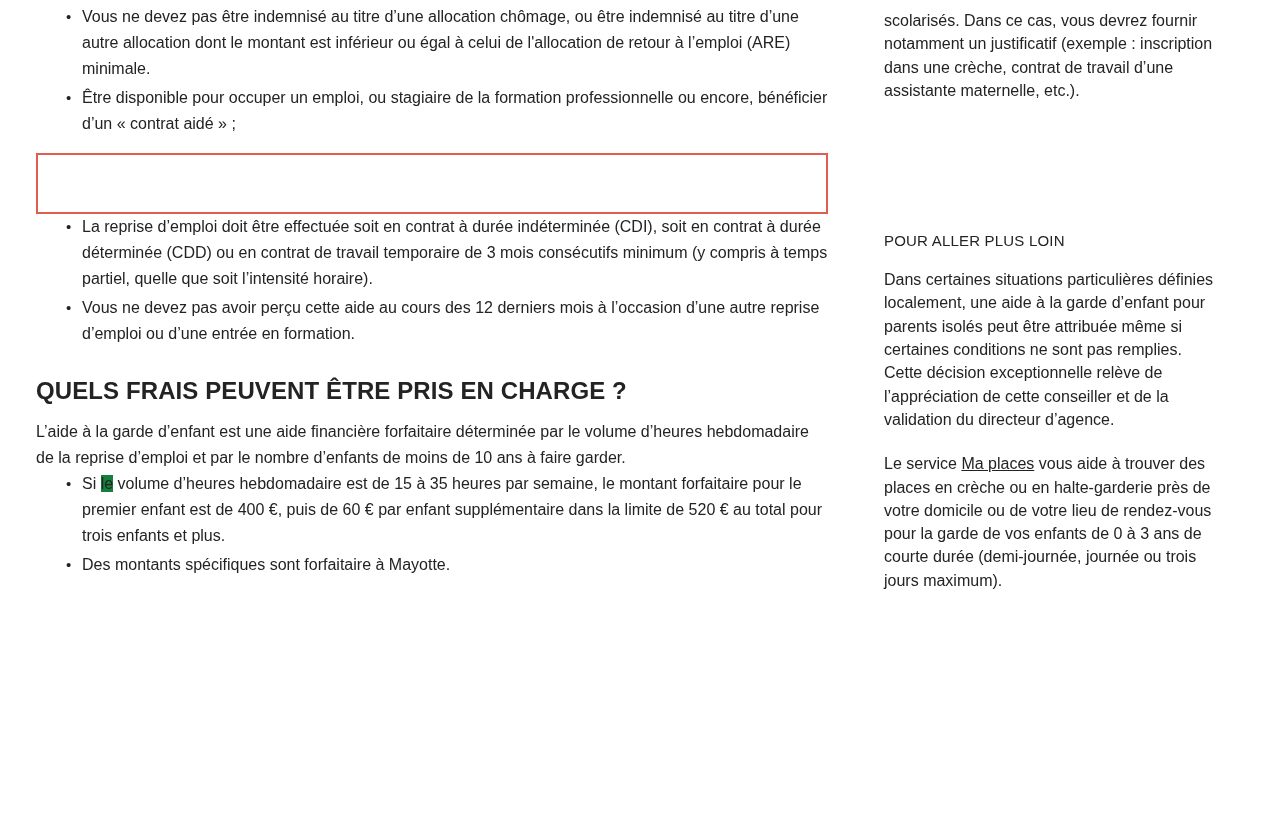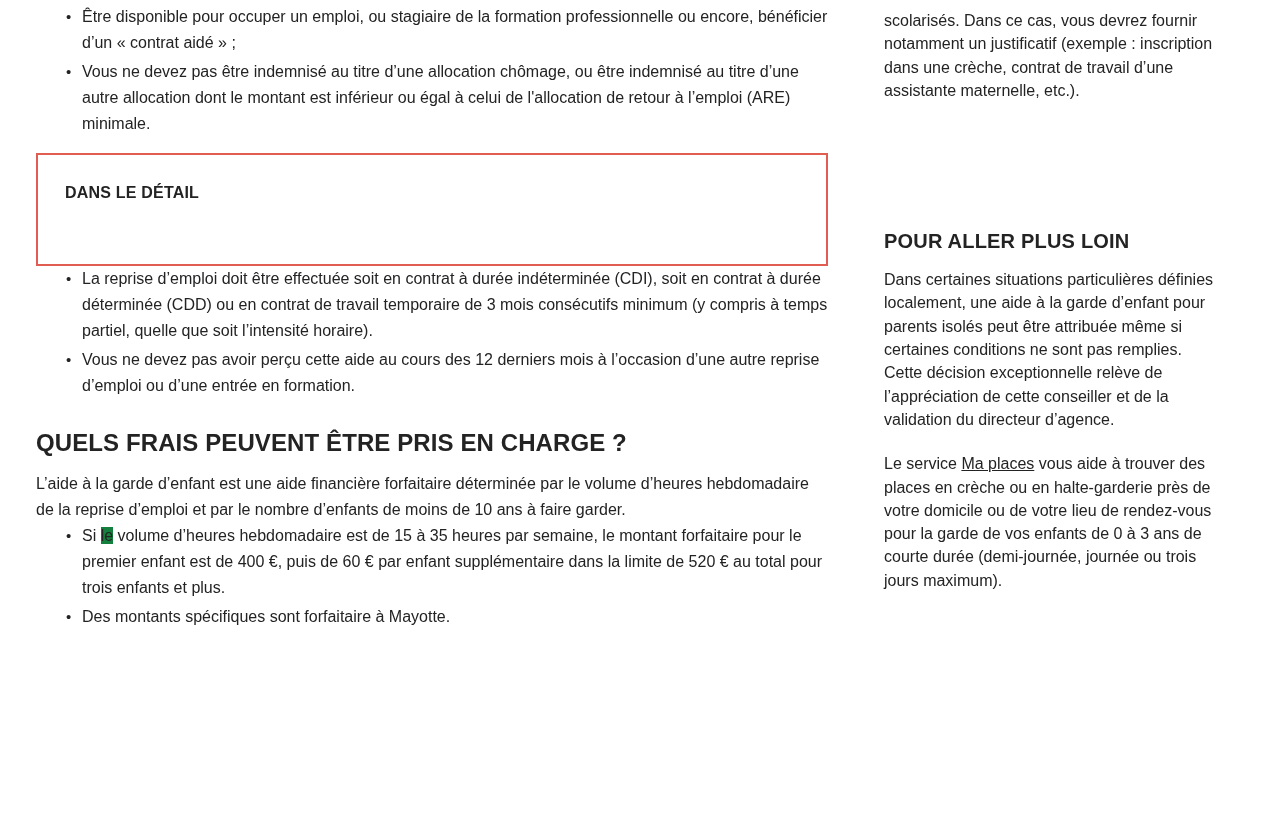--- a/index.html
+++ b/index.html
@@ -81,48 +81,47 @@
   .sidebar {
     flex: 0 0 333px;
     width: 333px;
     margin-left: 56px;
     line-height: 23.3px;
     padding-top: 9px;
   }
   .sidebar p { margin: 0; }
   .sidebar-heading {
     margin: 126px 0 0 0;
-    font-size: 20px;
-    font-weight: bold;
+    font-size: 15px;
+    font-weight: normal;
     line-height: 26px;
     letter-spacing: 0.2px;
   }
   .sidebar .para1 { margin-top: 14px; }
   .sidebar .para2 { margin-top: 21px; }
 
   .text-link {
     color: inherit;
     text-decoration: underline;
     cursor: pointer;
   }
 </style>
 </head>
 <body>
 
 <div class="page">
 
   <div class="main">
 
     <ul class="conditions-list">
+      <li>Vous ne devez pas être indemnisé au titre d’une allocation chômage, ou être indemnisé au titre d’une autre allocation dont le montant est inférieur ou égal à celui de l'allocation de retour à l’emploi (ARE) minimale.</li>
       <li>Être disponible pour occuper un emploi, ou stagiaire de la formation professionnelle ou encore, bénéficier d’un « contrat aidé » ;</li>
-      <li>Vous ne devez pas être indemnisé au titre d’une allocation chômage, ou être indemnisé au titre d’une autre allocation dont le montant est inférieur ou égal à celui de l'allocation de retour à l’emploi (ARE) minimale.</li>
     </ul>
 
     <div class="detail-box">
-      <h3 class="detail-title">DANS LE DÉTAIL</h3>
     </div>
 
     <ul class="employment-list">
       <li>La reprise d’emploi doit être effectuée soit en contrat à durée indéterminée (CDI), soit en contrat à durée déterminée (CDD) ou en contrat de travail temporaire de 3 mois consécutifs minimum (y compris à temps partiel, quelle que soit l’intensité horaire).</li>
       <li>Vous ne devez pas avoir perçu cette aide au cours des 12 derniers mois à l’occasion d’une autre reprise d’emploi ou d’une entrée en formation.</li>
     </ul>
 
     <h2 class="section-heading">QUELS FRAIS PEUVENT ÊTRE PRIS EN CHARGE ?</h2>
 
     <p class="intro">L’aide à la garde d’enfant est une aide financière forfaitaire déterminée par le volume d’heures hebdomadaire de la reprise d’emploi et par le nombre d’enfants de moins de 10 ans à faire garder.</p>

